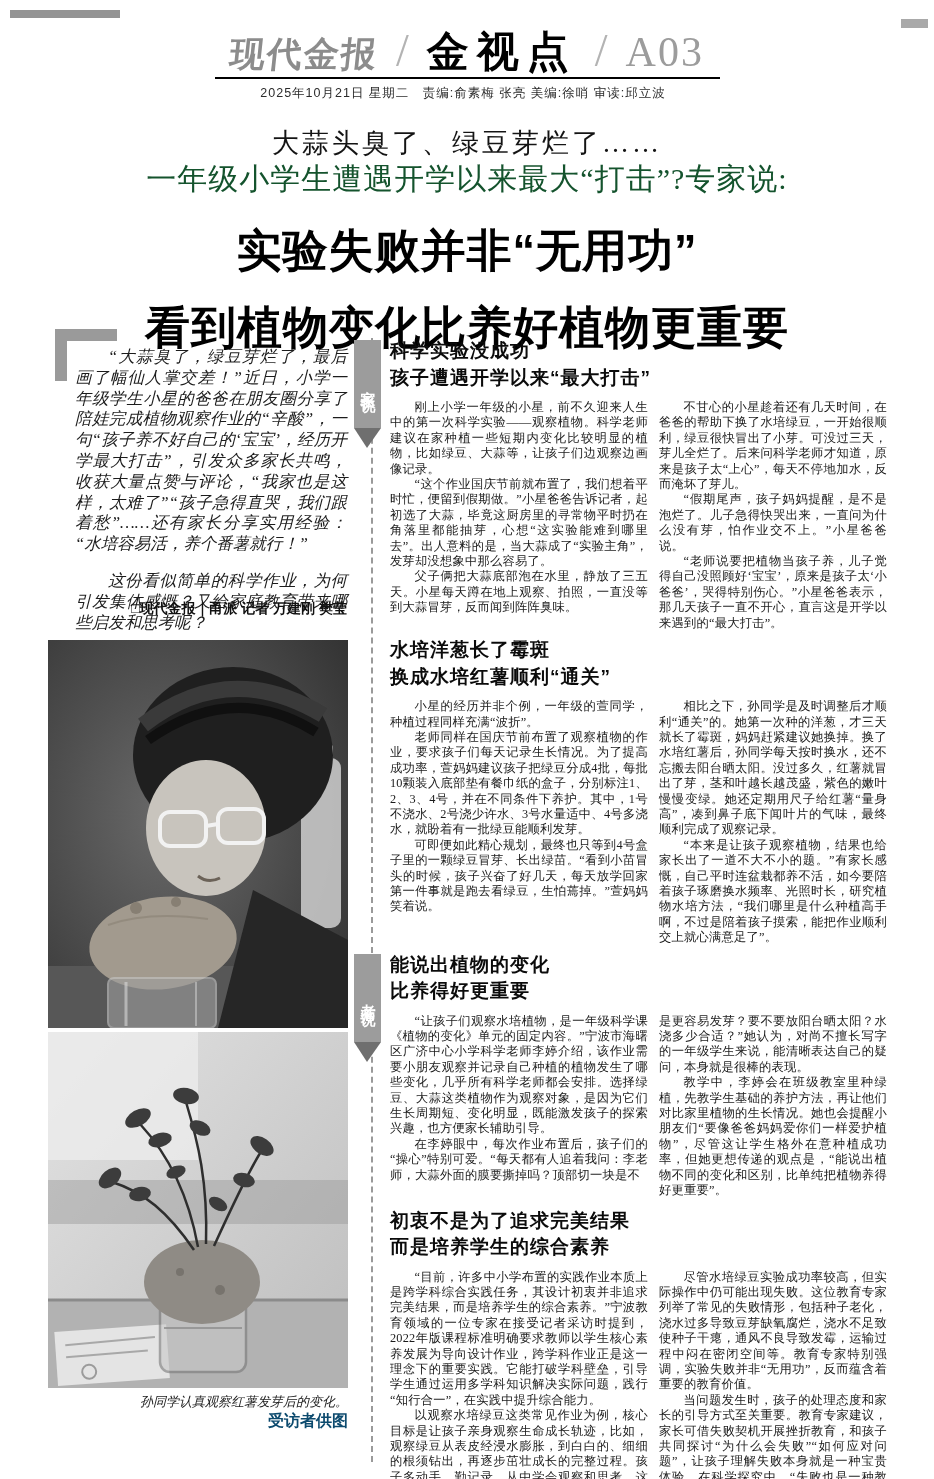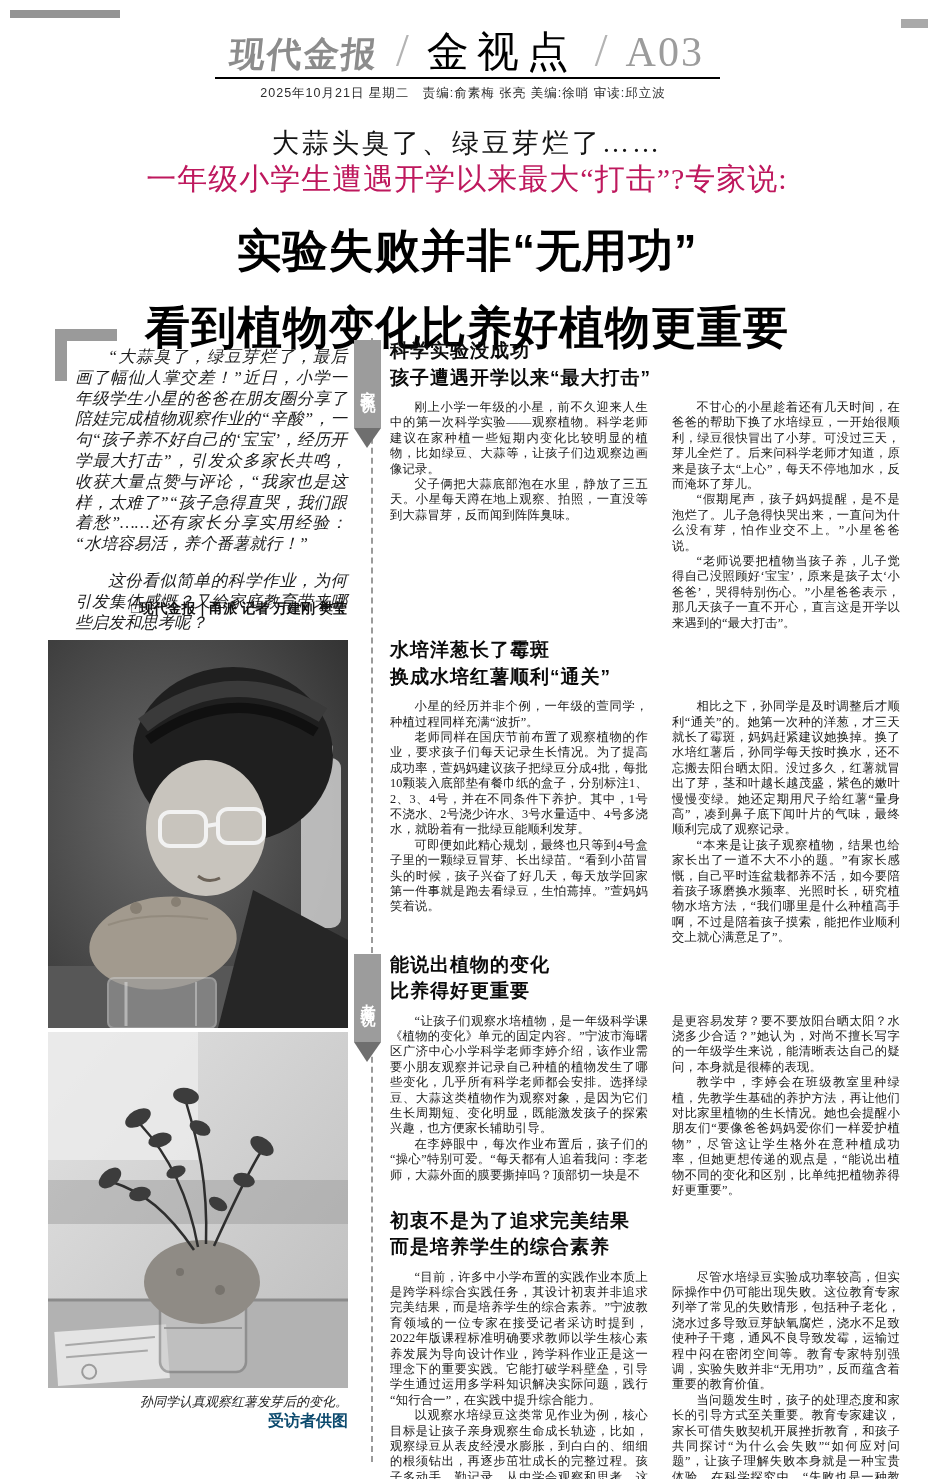--- a/index.html
+++ b/index.html
@@ -9,31 +9,31 @@
   .mark{position:absolute;background:#949494;}
   .mark-tl{left:10px;top:10px;width:110px;height:8px;}
   .mark-tr{left:901px;top:19px;width:27px;height:9px;opacity:.8;}
 
   
   .masthead{position:absolute;left:0;right:0;top:24px;display:flex;justify-content:center;
             align-items:baseline;gap:18px;}
   .paper-name{font-size:35px;font-weight:bold;color:#8c8c8c;transform:skewX(-6deg);
               letter-spacing:2px;font-family:"DejaVu Serif",serif;}
   .mast-slash{font-size:46px;color:#b3b3b3;font-weight:300;font-family:"Liberation Serif",serif;}
-  .section-name{font-size:42px;font-weight:normal;color:#000;letter-spacing:8px;
+  .section-name{font-size:42px;font-weight:bold;color:#000;letter-spacing:8px;
                 font-family:"DejaVu Serif",serif;}
   .page-no{font-size:42px;color:#9c9c9c;font-family:"Liberation Serif",serif;letter-spacing:2px;}
   .mast-rule{position:absolute;left:215px;top:77px;width:505px;height:2px;background:#000;}
   .dateline{position:absolute;left:0;right:8px;top:85px;text-align:center;font-size:12.5px;
             color:#2b2b2b;letter-spacing:1px;font-family:"Liberation Sans",sans-serif;}
 
   
   .headline{position:absolute;left:0;right:0;top:126px;text-align:center;}
   .kicker1{font-size:27px;line-height:34px;letter-spacing:3px;color:#141414;}
-  .kicker2{font-size:30px;line-height:38px;letter-spacing:1px;color:#be185d;}
+  .kicker2{font-size:30px;line-height:38px;letter-spacing:1px;color:#14532d;}
   .mainline{font-size:45px;line-height:49px;font-weight:bold;color:#000;
             font-family:"Liberation Sans","DejaVu Sans",sans-serif;letter-spacing:1px;margin-top:28px;}
 
   
   .corner-bracket-h{position:absolute;left:55px;top:329px;width:62px;height:12px;background:#9a9a9a;}
   .corner-bracket-v{position:absolute;left:55px;top:329px;width:12px;height:52px;background:#9a9a9a;}
   .intro{position:absolute;left:75px;top:331px;width:272px;font-style:italic;
          font-size:16.5px;line-height:20.8px;text-align:justify;color:#1c1c1c;}
   .intro p{margin:16px 0 6px;text-indent:2em;}
   .byline{position:absolute;left:55px;top:600px;width:292px;text-align:right;font-size:14px;
@@ -48,21 +48,21 @@
                 font-size:16px;font-weight:bold;font-family:"Liberation Sans",sans-serif;color:#0c4a6e;}
 
   
   .col-divider{position:absolute;left:371px;top:338px;height:1124px;width:0;
                border-left:2px dashed #9a9a9a;}
   .articles{position:absolute;left:390px;top:332px;width:494px;}
   .article-sec{position:relative;}
   .sec1{min-height:288px;} .sec2{min-height:286px;} .sec3{min-height:250px;} .sec4{min-height:309px;}
   .sec-title{margin:6px 0 9px;font-family:"Liberation Sans","DejaVu Sans",sans-serif;
              font-weight:bold;font-size:19px;line-height:26.5px;color:#0b0b0b;letter-spacing:1px;}
-  .cols{display:flex;gap:24px;}
+  .cols{display:flex;gap:11px;}
   .colA{width:258px;flex:none;}
   .colB{width:228px;flex:none;}
   .cols p{margin:0;text-indent:2em;text-align:justify;font-size:12.3px;line-height:15.4px;
           color:#1a1a1a;letter-spacing:.2px;}
   .sec3 .colB p:first-child{text-indent:0;}
 
   
   .vtab{position:absolute;left:-36px;top:2px;width:27px;z-index:3;}
   .vtab-label{writing-mode:vertical-rl;text-orientation:upright;background:#9c9c9c;color:#fff;
               width:27px;height:88px;display:flex;align-items:center;justify-content:center;
@@ -188,20 +188,21 @@
         <div class="vtab-label">家长说</div>
         <div class="vtab-tail"></div>
       </div>
       <h3 class="sec-title">
         <div>科学实验没成功</div>
         <div>孩子遭遇开学以来“最大打击”</div>
       </h3>
       <div class="cols">
         <div class="colA">
             <p>刚上小学一年级的小星，前不久迎来人生中的第一次科学实验——观察植物。科学老师建议在家种植一些短期内变化比较明显的植物，比如绿豆、大蒜等，让孩子们边观察边画像记录。</p>
+            <p>“这个作业国庆节前就布置了，我们想着平时忙，便留到假期做。”小星爸爸告诉记者，起初选了大蒜，毕竟这厨房里的寻常物平时扔在角落里都能抽芽，心想“这实验能难到哪里去”。出人意料的是，当大蒜成了“实验主角”，发芽却没想象中那么容易了。</p>
             <p>父子俩把大蒜底部泡在水里，静放了三五天。小星每天蹲在地上观察、拍照，一直没等到大蒜冒芽，反而闻到阵阵臭味。</p>
           </div>
         <div class="colB">
             <p>不甘心的小星趁着还有几天时间，在爸爸的帮助下换了水培绿豆，一开始很顺利，绿豆很快冒出了小芽。可没过三天，芽儿全烂了。后来问科学老师才知道，原来是孩子太“上心”，每天不停地加水，反而淹坏了芽儿。</p>
             <p>“假期尾声，孩子妈妈提醒，是不是泡烂了。儿子急得快哭出来，一直问为什么没有芽，怕作业交不上。”小星爸爸说。</p>
             <p>“老师说要把植物当孩子养，儿子觉得自己没照顾好‘宝宝’，原来是孩子太‘小爸爸’，哭得特别伤心。”小星爸爸表示，那几天孩子一直不开心，直言这是开学以来遇到的“最大打击”。</p>
           </div>
       </div>
     </div>
 

